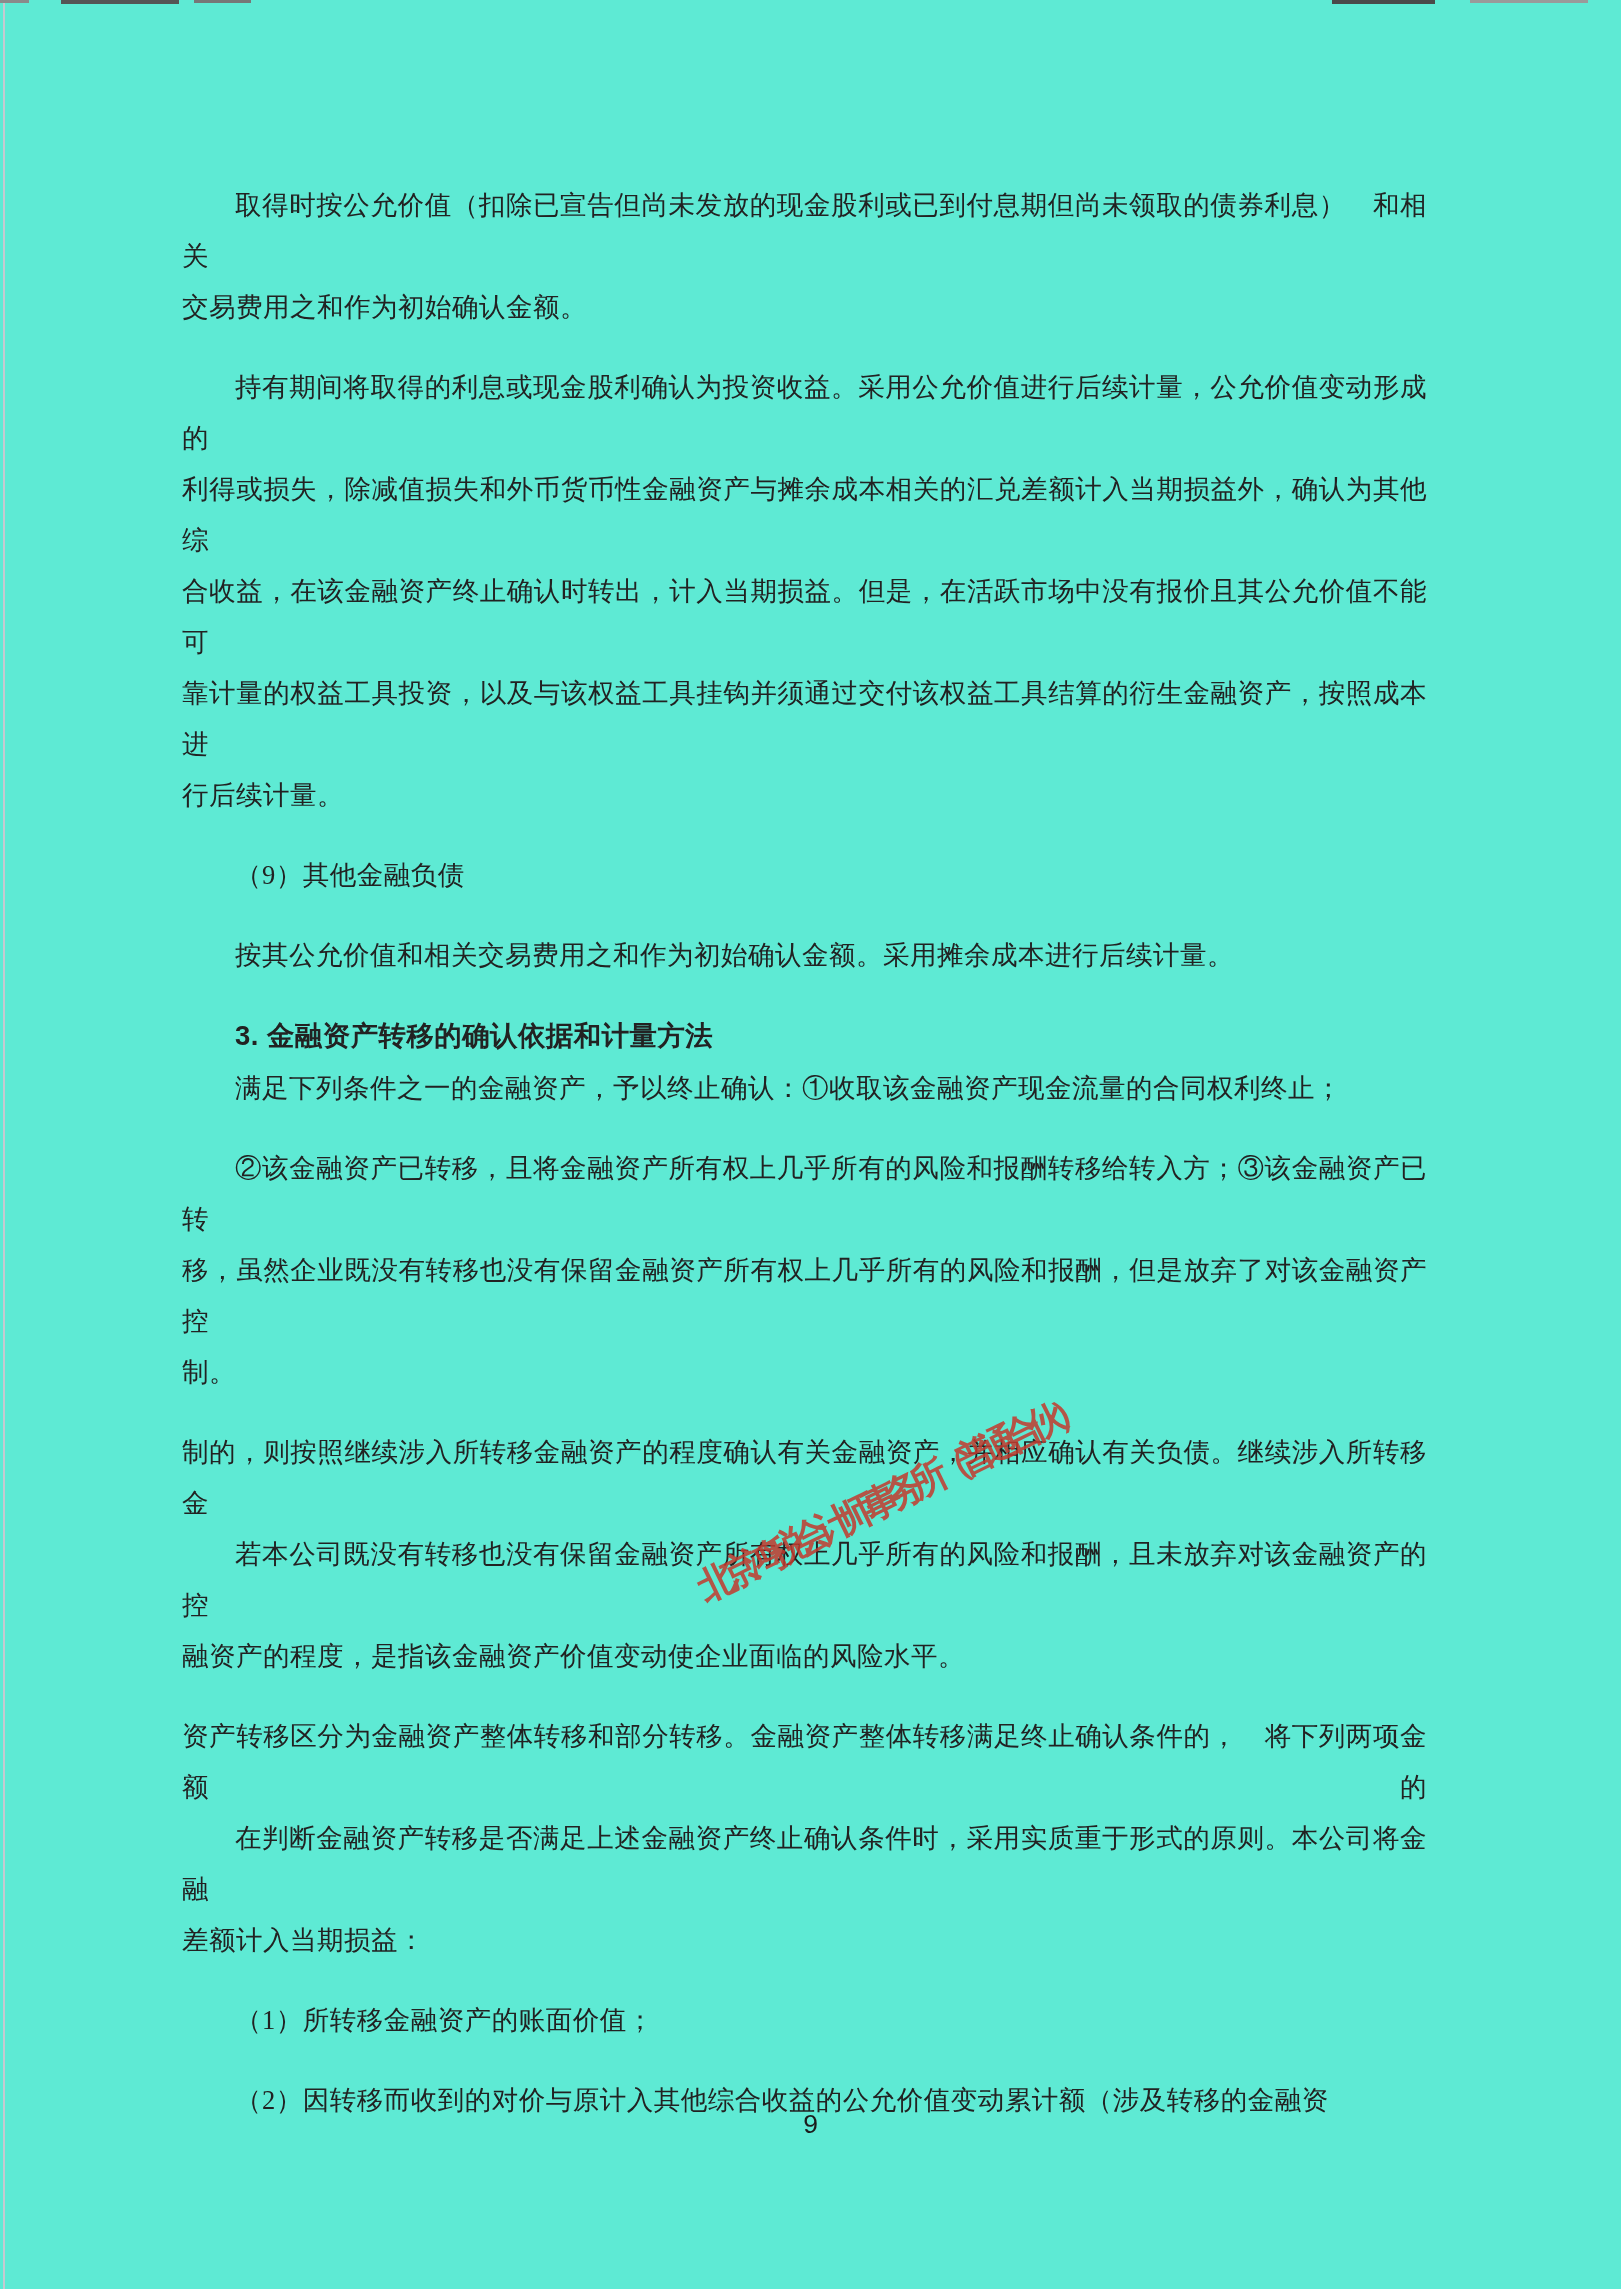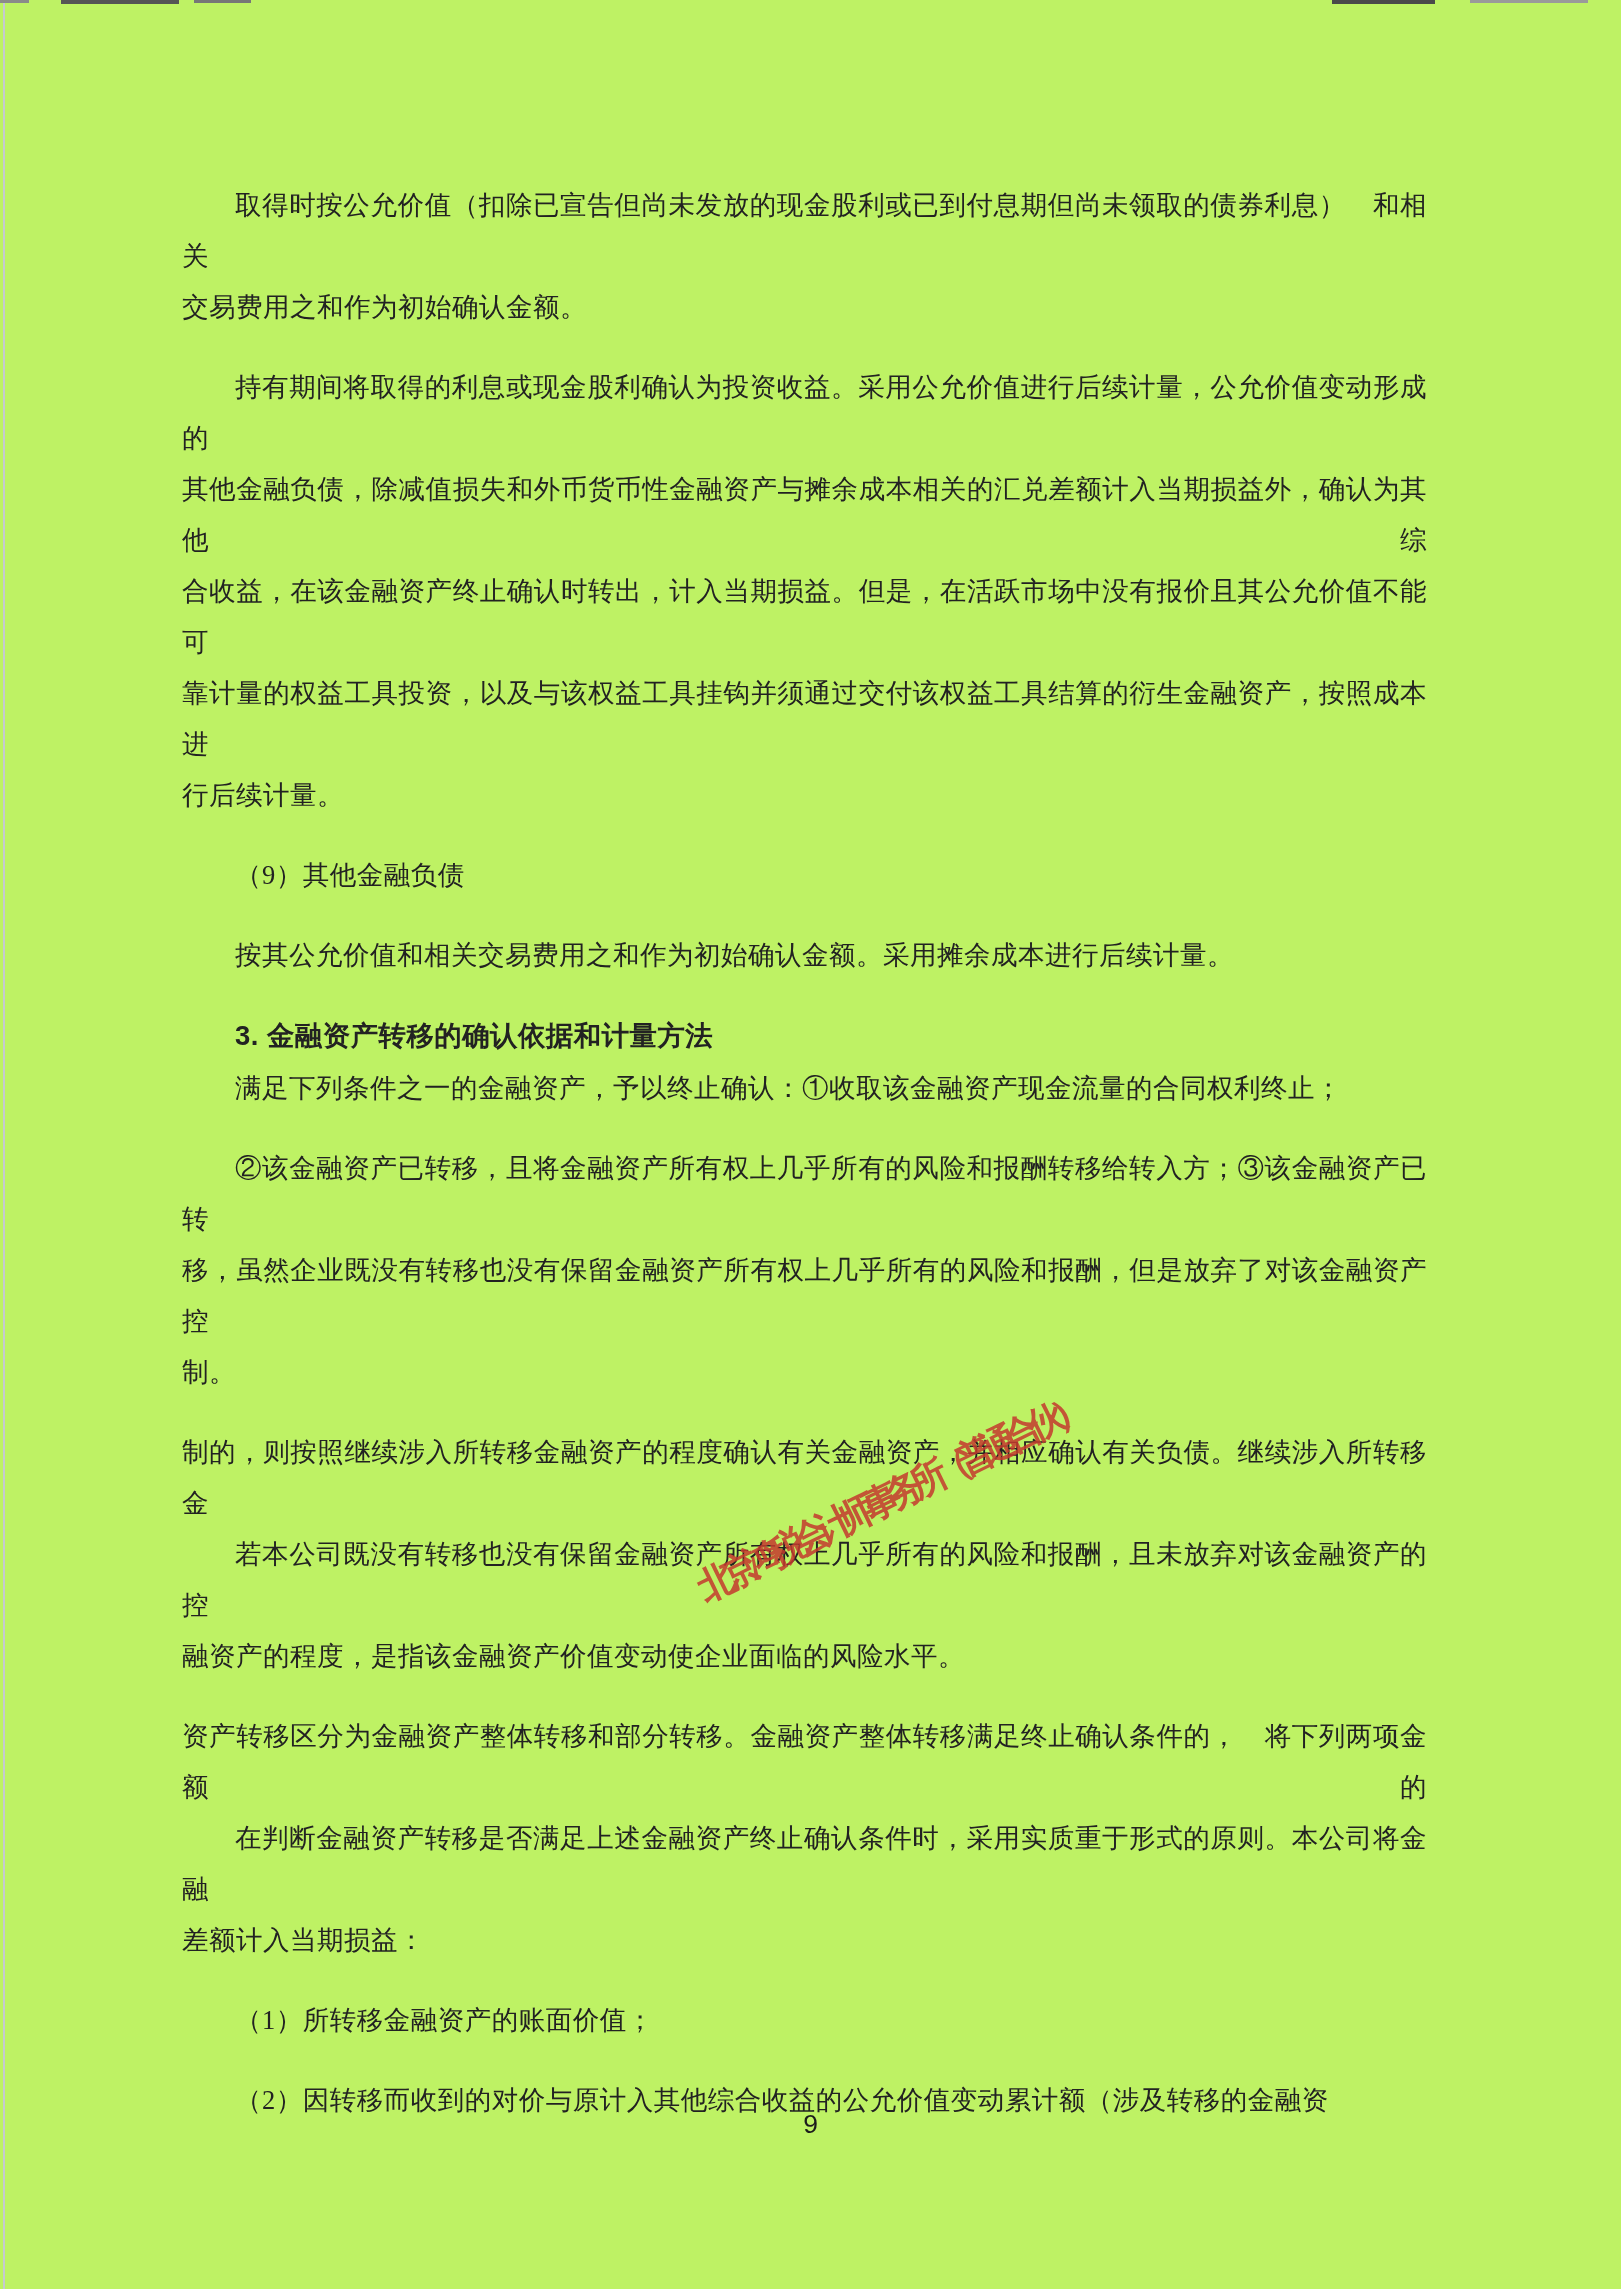--- a/index.html
+++ b/index.html
@@ -4,21 +4,21 @@
 <style>
   html, body {
     margin: 0; padding: 0;
     width: 1621px; height: 2290px;
     background: #ffffff;
     position: relative;
     overflow: hidden;
     font-family: "Liberation Serif", "DejaVu Serif", serif;
     color: #222222;
   }
-  .page { position: absolute; inset: 0; background: #bef264; }
+  .page { position: absolute; inset: 0; background: #5eead4; }
 
   
   .edge-line {
     position: absolute; left: 2.9px; top: 0;
     width: 2px; height: 2290px;
     background: #c5c9d0;
   }
   .artifact { position: absolute; }
 
   
@@ -84,21 +84,21 @@
 
   <div class="content">
 
     <div class="block">
       <div class="line indent fill">取得时按公允价值（扣除已宣告但尚未发放的现金股利或已到付息期但尚未领取的债券利息）　和相关</div>
       <div class="line">交易费用之和作为初始确认金额。</div>
     </div>
 
     <div class="block">
       <div class="line indent fill">持有期间将取得的利息或现金股利确认为投资收益。采用公允价值进行后续计量，公允价值变动形成的</div>
-      <div class="line fill">其他金融负债，除减值损失和外币货币性金融资产与摊余成本相关的汇兑差额计入当期损益外，确认为其他综</div>
+      <div class="line fill">利得或损失，除减值损失和外币货币性金融资产与摊余成本相关的汇兑差额计入当期损益外，确认为其他综</div>
       <div class="line fill">合收益，在该金融资产终止确认时转出，计入当期损益。但是，在活跃市场中没有报价且其公允价值不能可</div>
       <div class="line fill">靠计量的权益工具投资，以及与该权益工具挂钩并须通过交付该权益工具结算的衍生金融资产，按照成本进</div>
       <div class="line">行后续计量。</div>
     </div>
 
 
     <div class="block">
       <div class="line indent">（9）其他金融负债</div>
     </div>
 

